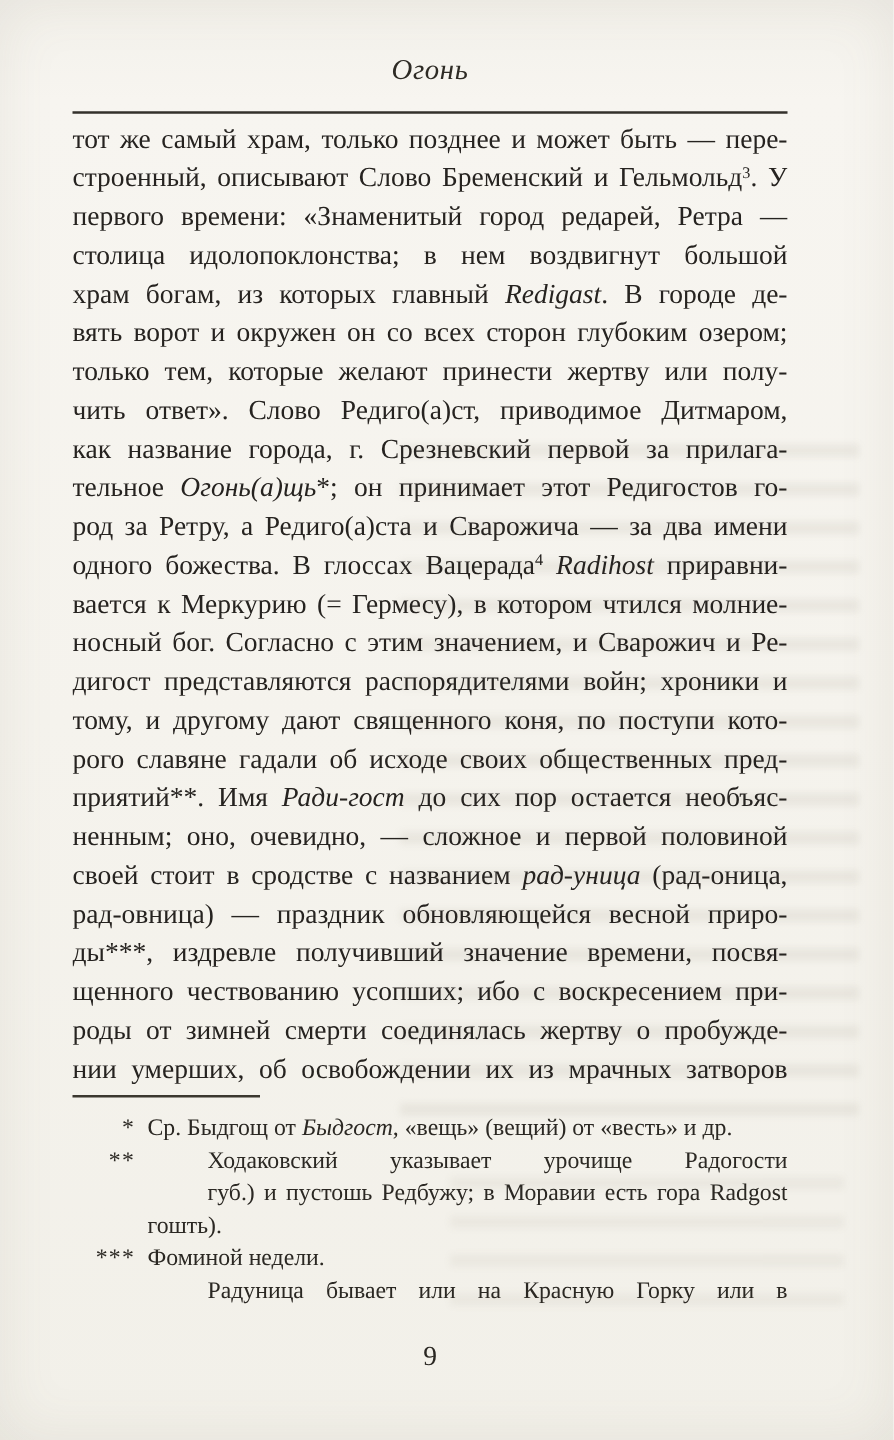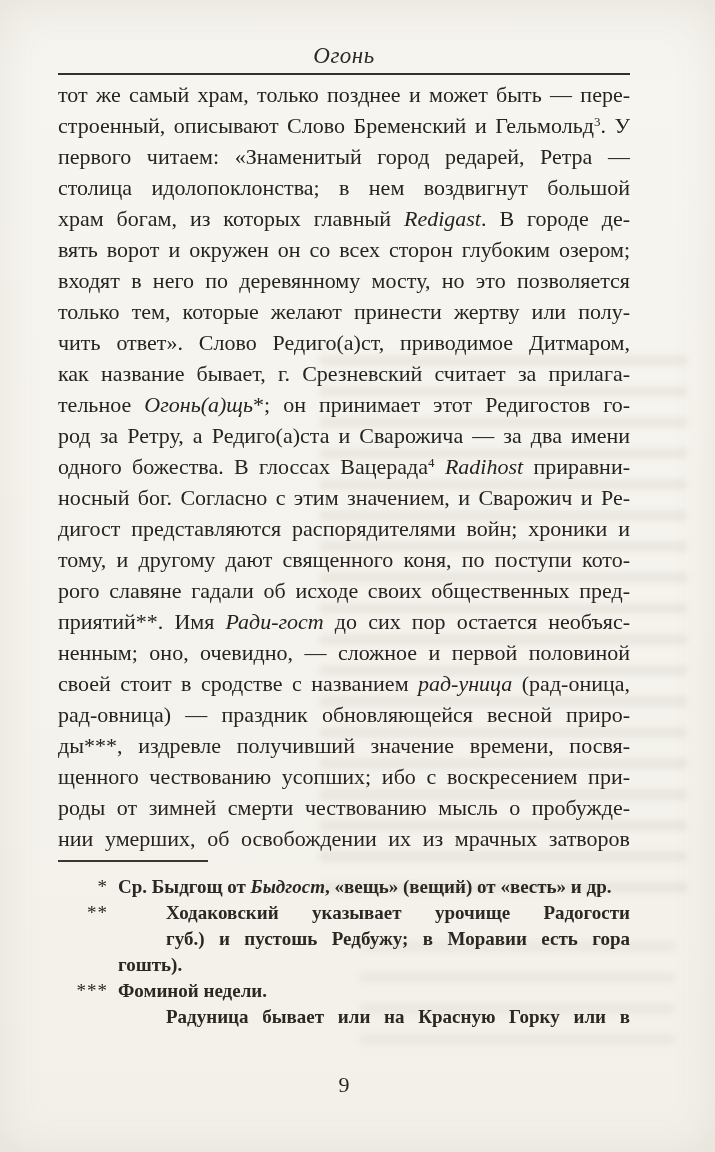--- a/index.html
+++ b/index.html
@@ -31,21 +31,21 @@
 
   .content {
     position: absolute;
     left: 58px;
     top: 0;
     width: 572px;
   }
   .header {
     margin-top: 42px;
     text-align: center;
-    padding-bottom: 4px;
+    padding-bottom: 20px;
     border-bottom: 2px solid #34312b;
     font-style: italic;
     font-size: 23px;
     line-height: 27px;
     color: #2e2b25;
     letter-spacing: 0.5px;
   }
   .body-text { margin-top: 4px; }
   .line {
     font-size: 22px;
@@ -72,21 +72,21 @@
   .fn-marker {
     flex: 0 0 auto;
     width: 50px;
     text-align: right;
     padding-right: 10px;
     font-size: 19px;
     line-height: 26px;
     letter-spacing: 1px;
     color: #2b2823;
   }
-  .fn-text { flex: 1; min-width: 0; font-weight: bold; }
+  .fn-text { flex: 1; min-width: 0; }
   .fn-line {
     font-size: 19px;
     line-height: 26px;
     height: 26px;
     overflow: hidden;
     color: #2b2823;
   }
   .fn-line.jl {
     text-align: justify;
     text-align-last: justify;
@@ -110,42 +110,42 @@
   <div class="bleed2"></div>
 
   <div class="content">
     <div class="header">
       <span>Огонь</span>
     </div>
 
     <div class="body-text" id="body-lines">
         <div class="line"><span class="">тот же самый храм, только позднее и может быть — пере-</span></div>
         <div class="line"><span class="">строенный, описывают Слово Бременский и Гельмольд</span><span class="sup">3</span><span class="">. У</span></div>
-        <div class="line"><span class="">первого читаем: «Знаменитый город редарей, Ретра —</span></div>
+        <div class="line"><span class="">первого времени: «Знаменитый город редарей, Ретра —</span></div>
         <div class="line"><span class="">столица идолопоклонства; в нем воздвигнут большой</span></div>
         <div class="line"><span class="">храм богам, из которых главный </span><span class="it">Redigast</span><span class="">. В городе де-</span></div>
         <div class="line"><span class="">вять ворот и окружен он со всех сторон глубоким озером;</span></div>
-        <div class="line"><span class="">входят в него по деревянному мосту, но это позволяется</span></div>
         <div class="line"><span class="">только тем, которые желают принести жертву или полу-</span></div>
         <div class="line"><span class="">чить ответ». Слово Редиго(а)ст, приводимое Дитмаром,</span></div>
-        <div class="line"><span class="">как название бывает, г. Срезневский считает за прилага-</span></div>
+        <div class="line"><span class="">как название города, г. Срезневский первой за прилага-</span></div>
         <div class="line"><span class="">тельное </span><span class="it">Огонь(а)щь</span><span class="">*; он принимает этот Редигостов го-</span></div>
         <div class="line"><span class="">род за Ретру, а Редиго(а)ста и Сварожича — за два имени</span></div>
         <div class="line"><span class="">одного божества. В глоссах Вацерада</span><span class="sup">4</span><span class=""> </span><span class="it">Radihost</span><span class=""> приравни-</span></div>
+        <div class="line"><span class="">вается к Меркурию (= Гермесу), в котором чтился молние-</span></div>
         <div class="line"><span class="">носный бог. Согласно с этим значением, и Сварожич и Ре-</span></div>
         <div class="line"><span class="">дигост представляются распорядителями войн; хроники и</span></div>
         <div class="line"><span class="">тому, и другому дают священного коня, по поступи кото-</span></div>
         <div class="line"><span class="">рого славяне гадали об исходе своих общественных пред-</span></div>
         <div class="line"><span class="">приятий**. Имя </span><span class="it">Ради-гост</span><span class=""> до сих пор остается необъяс-</span></div>
         <div class="line"><span class="">ненным; оно, очевидно, — сложное и первой половиной</span></div>
         <div class="line"><span class="">своей стоит в сродстве с названием </span><span class="it">рад-уница</span><span class=""> (рад-оница,</span></div>
         <div class="line"><span class="">рад-овница) — праздник обновляющейся весной приро-</span></div>
         <div class="line"><span class="">ды***, издревле получивший значение времени, посвя-</span></div>
         <div class="line"><span class="">щенного чествованию усопших; ибо с воскресением при-</span></div>
-        <div class="line"><span class="">роды от зимней смерти чествованию мысль о пробужде-</span></div>
+        <div class="line"><span class="">роды от зимней смерти соединялась жертву о пробужде-</span></div>
         <div class="line"><span class="">нии умерших, об освобождении их из мрачных затворов</span></div>
       </div>
 
     <div class="fn-sep"></div>
 
     <div class="footnotes" id="footnotes">
         <div class="fn">
           <span class="fn-marker">*</span>
           <div class="fn-text">
             <div class="fn-line"><span class="">Ср. Быдгощ от </span><span class="it">Быдгост</span><span class="">, «вещь» (вещий) от «весть» и др.</span></div>

